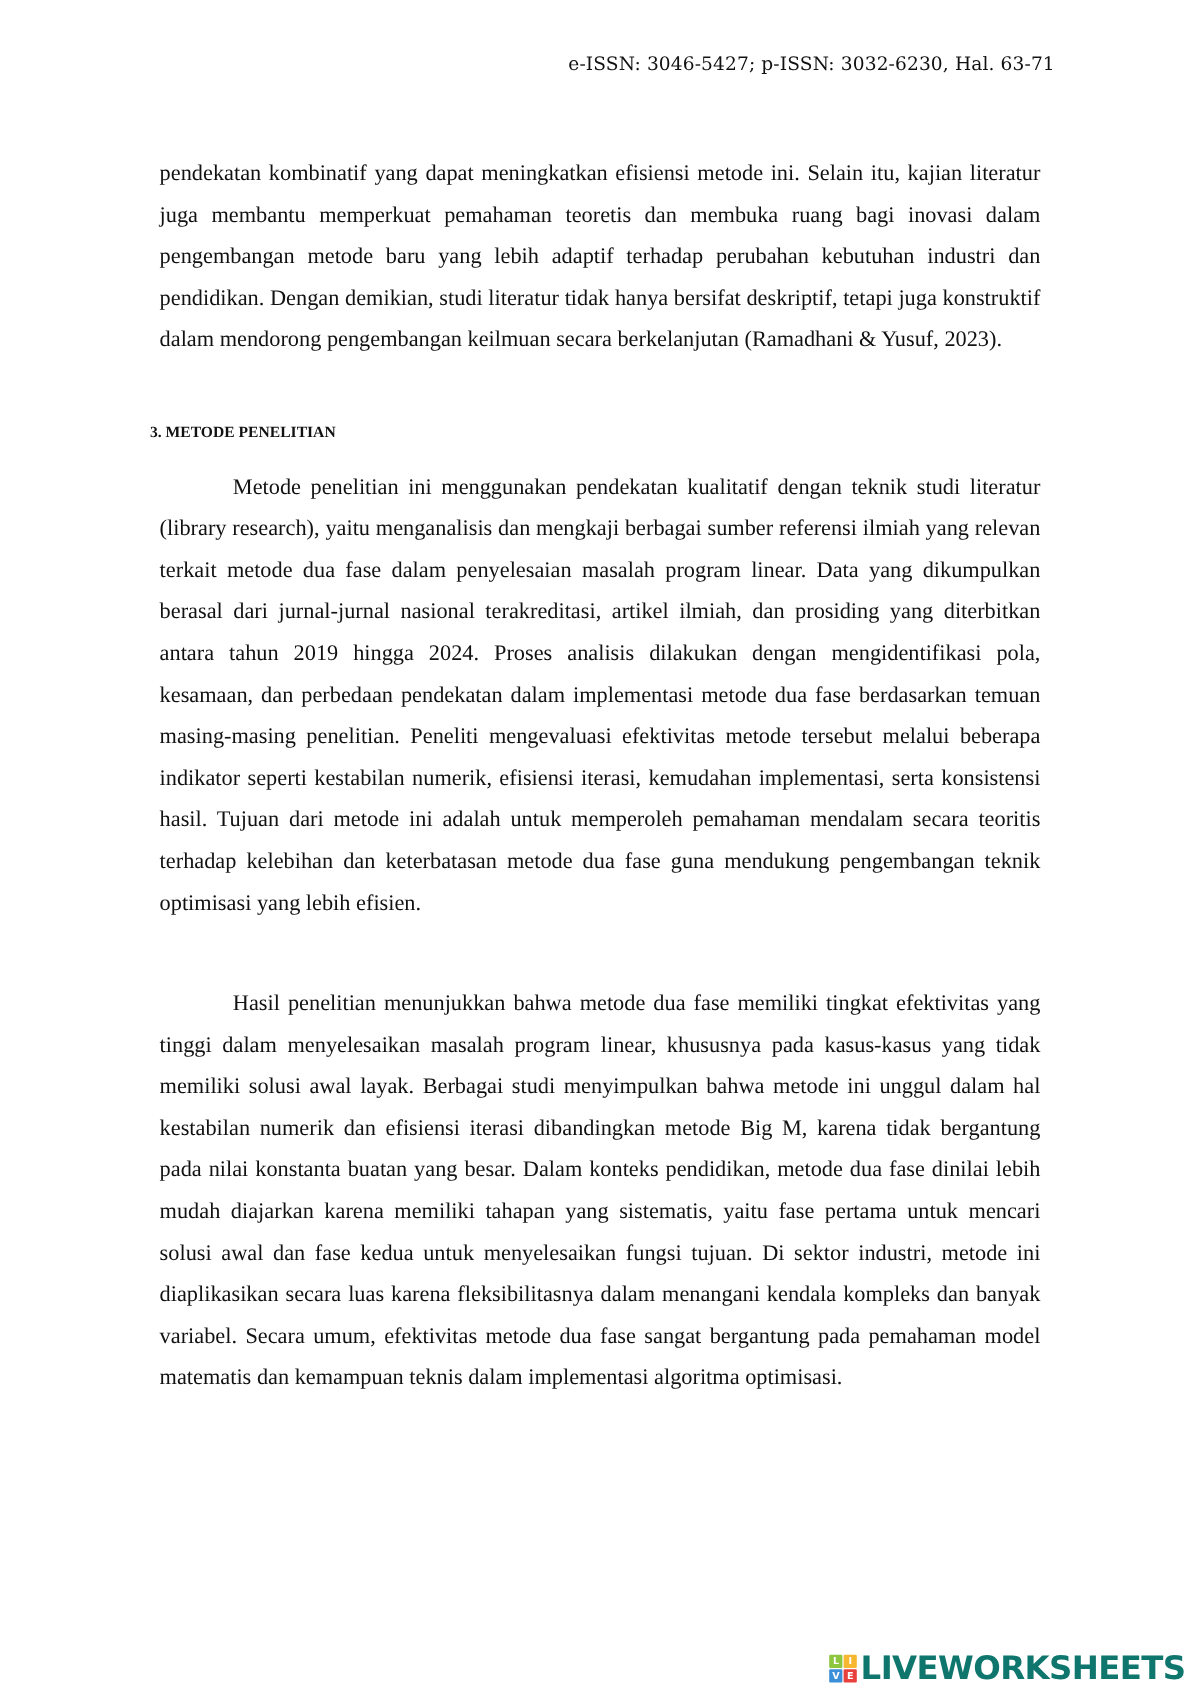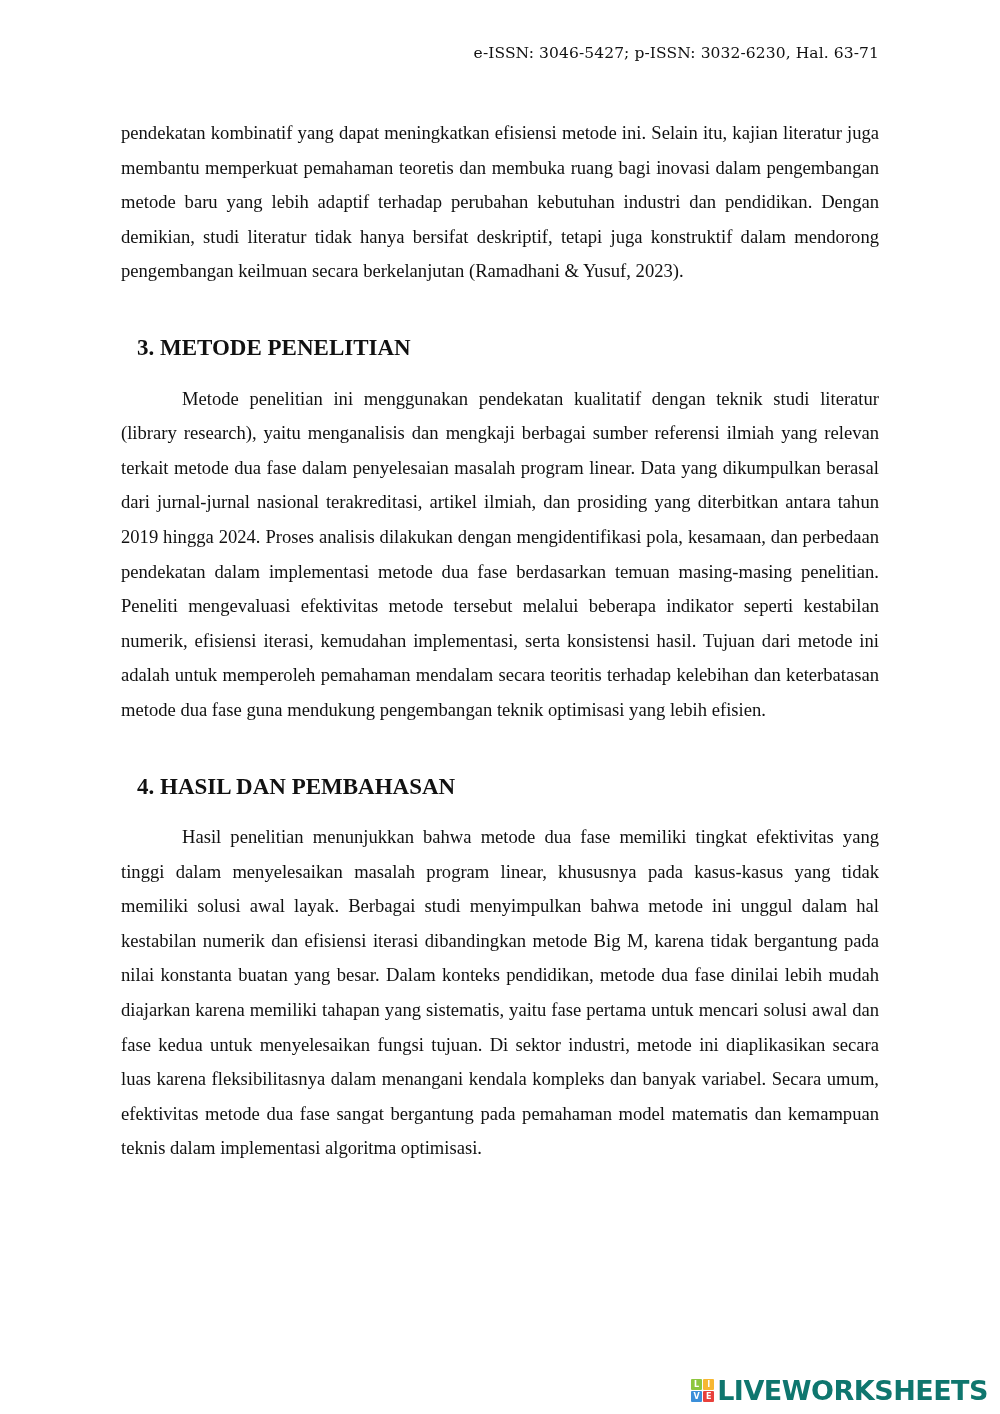--- a/index.html
+++ b/index.html
@@ -8,24 +8,24 @@
   .header {
     position: absolute; right: 121px; top: 44px;
     font-family: "DejaVu Serif", serif; font-size: 15.5px; color: #111;
     letter-spacing: 0.1px; white-space: nowrap;
   }
   .content {
     position: absolute; left: 121px; top: 116px; width: 758px;
     font-family: "Liberation Serif", serif; font-size: 18.6px; color: #111;
     line-height: 34.6px; text-align: justify;
   }
-  .para { margin: 0; }
+  .para { margin: 12px; }
   .para.indent { text-indent: 61px; }
   .heading {
-    margin: 16px; font-weight: bold; font-size: 23px; line-height: 34.6px;
+    margin: 4px; font-weight: bold; font-size: 13px; line-height: 34.6px;
   }
   .gap { height: 26px; }
   .footer-logo {
     position: absolute; right: 12px; bottom: 8px; display: flex; align-items: center;
   }
   .logo-grid { display: grid; grid-template-columns: 11px 11px; grid-template-rows: 11px 11px; gap: 1px; margin-right: 3px; }
   .logo-grid span {
     display: flex; align-items: center; justify-content: center;
     font-family: "DejaVu Sans", sans-serif; font-size: 8px; font-weight: bold; color: #fff; border-radius: 1px;
   }
@@ -40,21 +40,20 @@
   <div class="header">e-ISSN: 3046-5427; p-ISSN: 3032-6230, Hal. 63-71</div>
 
   <div class="content">
     <p class="para">pendekatan kombinatif yang dapat meningkatkan efisiensi metode ini. Selain itu, kajian literatur juga membantu memperkuat pemahaman teoretis dan membuka ruang bagi inovasi dalam pengembangan metode baru yang lebih adaptif terhadap perubahan kebutuhan industri dan pendidikan. Dengan demikian, studi literatur tidak hanya bersifat deskriptif, tetapi juga konstruktif dalam mendorong pengembangan keilmuan secara berkelanjutan (Ramadhani &amp; Yusuf, 2023).</p>
 
     <div class="gap"></div>
     <h2 class="heading">3.  METODE PENELITIAN</h2>
     <p class="para indent">Metode penelitian ini menggunakan pendekatan kualitatif dengan teknik studi literatur (library research), yaitu menganalisis dan mengkaji berbagai sumber referensi ilmiah yang relevan terkait metode dua fase dalam penyelesaian masalah program linear. Data yang dikumpulkan berasal dari jurnal-jurnal nasional terakreditasi, artikel ilmiah, dan prosiding yang diterbitkan antara tahun 2019 hingga 2024. Proses analisis dilakukan dengan mengidentifikasi pola, kesamaan, dan perbedaan pendekatan dalam implementasi metode dua fase berdasarkan temuan masing-masing penelitian. Peneliti mengevaluasi efektivitas metode tersebut melalui beberapa indikator seperti kestabilan numerik, efisiensi iterasi, kemudahan implementasi, serta konsistensi hasil. Tujuan dari metode ini adalah untuk memperoleh pemahaman mendalam secara teoritis terhadap kelebihan dan keterbatasan metode dua fase guna mendukung pengembangan teknik optimisasi yang lebih efisien.</p>
 
     <div class="gap"></div>
-    <h2 class="heading">4.  HASIL DAN PEMBAHASAN</h2>
     <p class="para indent">Hasil penelitian menunjukkan bahwa metode dua fase memiliki tingkat efektivitas yang tinggi dalam menyelesaikan masalah program linear, khususnya pada kasus-kasus yang tidak memiliki solusi awal layak. Berbagai studi menyimpulkan bahwa metode ini unggul dalam hal kestabilan numerik dan efisiensi iterasi dibandingkan metode Big M, karena tidak bergantung pada nilai konstanta buatan yang besar. Dalam konteks pendidikan, metode dua fase dinilai lebih mudah diajarkan karena memiliki tahapan yang sistematis, yaitu fase pertama untuk mencari solusi awal dan fase kedua untuk menyelesaikan fungsi tujuan. Di sektor industri, metode ini diaplikasikan secara luas karena fleksibilitasnya dalam menangani kendala kompleks dan banyak variabel. Secara umum, efektivitas metode dua fase sangat bergantung pada pemahaman model matematis dan kemampuan teknis dalam implementasi algoritma optimisasi.</p>
   </div>
 
   <div class="footer-logo">
     <div class="logo-grid">
       <span style="background:#8dc63f">L</span>
       <span style="background:#f7b731">I</span>
       <span style="background:#3b8fd9">V</span>
       <span style="background:#e8413c">E</span>
     </div>

